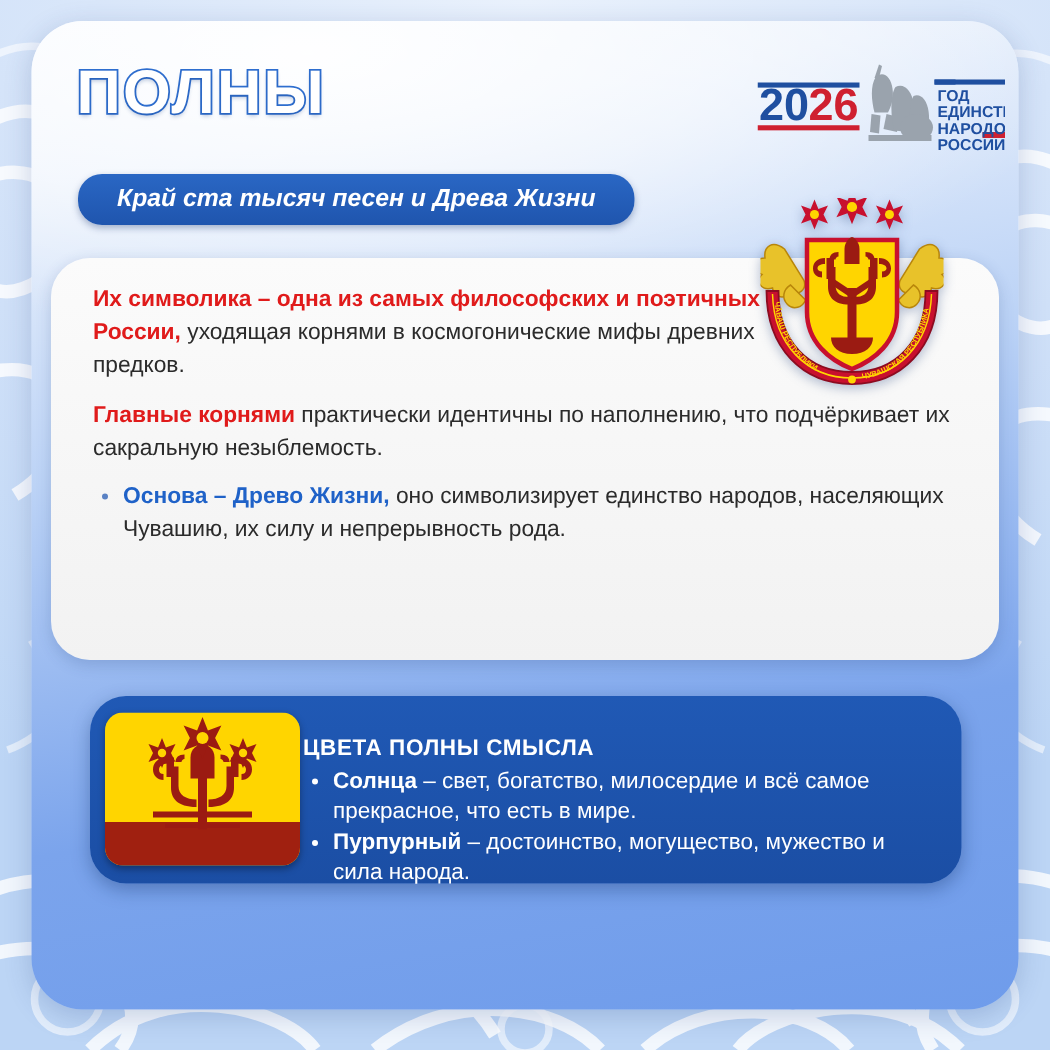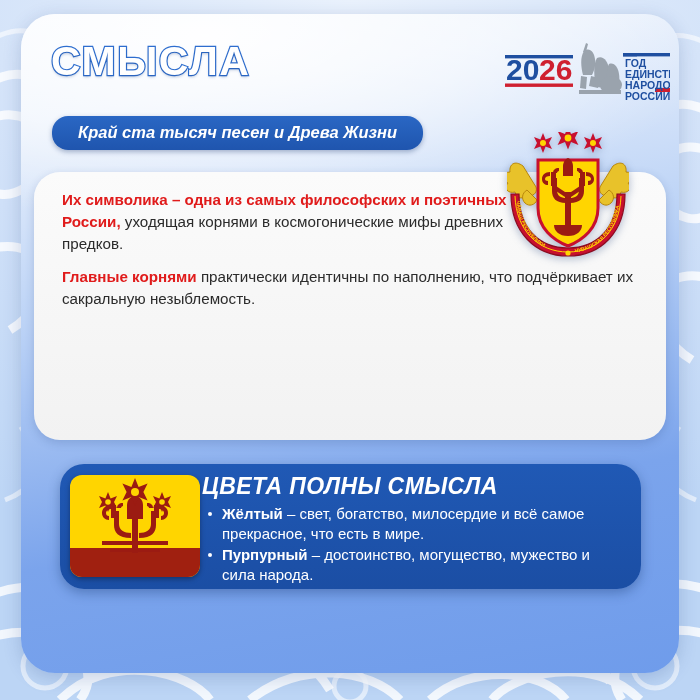--- a/index.html
+++ b/index.html
@@ -84,22 +84,22 @@
   .blue-panel{
     position:absolute;left:60px;top:464px;width:581px;height:125px;
     background:linear-gradient(180deg,#2059b5 0%,#1b4ea4 100%);
     border-radius:24px;
     box-shadow:0 4px 12px rgba(15,45,100,.35);
   }
   .flag{position:absolute;left:10px;top:11px;width:130px;height:102px;
         border-radius:12px;overflow:hidden;box-shadow:0 2px 5px rgba(0,0,0,.35);}
   .panel-body{position:absolute;left:142px;top:9px;right:14px;}
   .panel-head{
-    color:#ffffff;font-size:23px;font-weight:bold;font-style:italic;
-    letter-spacing:.4px;margin:0 0 4px 0;
+    color:#ffffff;font-size:15px;font-weight:bold;
+    letter-spacing:.4px;margin:17px 0 4px 0;
   }
   ul.panel-bullets{margin:0;padding:0;list-style:none;}
   ul.panel-bullets li{
     position:relative;padding-left:20px;margin-bottom:1px;
     color:#ffffff;font-size:15px;line-height:1.34;
   }
   ul.panel-bullets li:before{
     content:"";position:absolute;left:6px;top:8px;width:4px;height:4px;
     border-radius:50%;background:#ffffff;
   }
@@ -137,21 +137,21 @@
       <circle cx="45" cy="666" r="22"></circle>
       <circle cx="655" cy="666" r="22"></circle>
       <circle cx="350" cy="686" r="16"></circle>
     </g>
   </svg>
 
   <div class="card">
     <div class="card-sheen"></div>
   </div>
 
-  <div class="title">СМЫСЛА</div>
+  <div class="title">ПОЛНЫ</div>
 
   <div class="subtitle-pill">
     <span>Край ста тысяч песен и Древа Жизни</span>
   </div>
 
   <div class="logo">
     <svg width="165" height="66" viewBox="0 0 165 66">
 
       <rect x="0" y="17" width="68" height="3.4" fill="#1f4fa0"></rect>
       <rect x="0" y="45.5" width="68" height="3.4" fill="#cf2030"></rect>
@@ -182,20 +182,23 @@
 
   <div class="white-card">
     <div class="wc-inner">
       <p class="para first">
         <span class="hl-red">Их символика – одна из самых философских и поэтичных в России,</span><span> уходящая корнями в космогонические мифы древних предков.</span>
       </p>
       <p class="para">
         <span class="hl-red">Главные корнями</span><span> практически идентичны по наполнению, что подчёркивает их сакральную незыблемость.</span>
       </p>
       <ul class="bullets">
+        <li>
+          <span class="hl-blue">Основа – Древо Жизни,</span><span> оно символизирует единство народов, населяющих Чувашию, их силу и непрерывность рода.</span>
+        </li>
       </ul>
     </div>
   </div>
 
   <svg class="coa" viewBox="0 0 122 126">
 
     <g fill="#c8102e">
       <g transform="translate(36,11)">
         <path d="M0 -10 L2.6 -3.6 L9 -6 L6 0 L9 6 L2.6 3.6 L0 10 L-2.6 3.6 L-9 6 L-6 0 L-9 -6 L-2.6 -3.6 Z"></path>
         <circle cx="0" cy="0" r="3" fill="#ffd500"></circle>
@@ -284,21 +287,21 @@
           <path d="M0 -10 L2.6 -3.6 L9 -6 L6 0 L9 6 L2.6 3.6 L0 10 L-2.6 3.6 L-9 6 L-6 0 L-9 -6 L-2.6 -3.6 Z"></path>
           <circle cx="0" cy="0" r="2.8" fill="#ffd500"></circle>
         </g>
       </g>
     </svg>
 
     <div class="panel-body">
       <p class="panel-head">ЦВЕТА ПОЛНЫ СМЫСЛА</p>
       <ul class="panel-bullets">
         <li>
-          <span class="b-strong">Жёлтый</span><span> – свет, богатство, милосердие и всё самое прекрасное, что есть в мире.</span>
+          <span class="b-strong">Солнца</span><span> – свет, богатство, милосердие и всё самое прекрасное, что есть в мире.</span>
         </li>
         <li>
           <span class="b-strong">Пурпурный</span><span> – достоинство, могущество, мужество и сила народа.</span>
         </li>
       </ul>
     </div>
   </div>
 
 </div>
 

